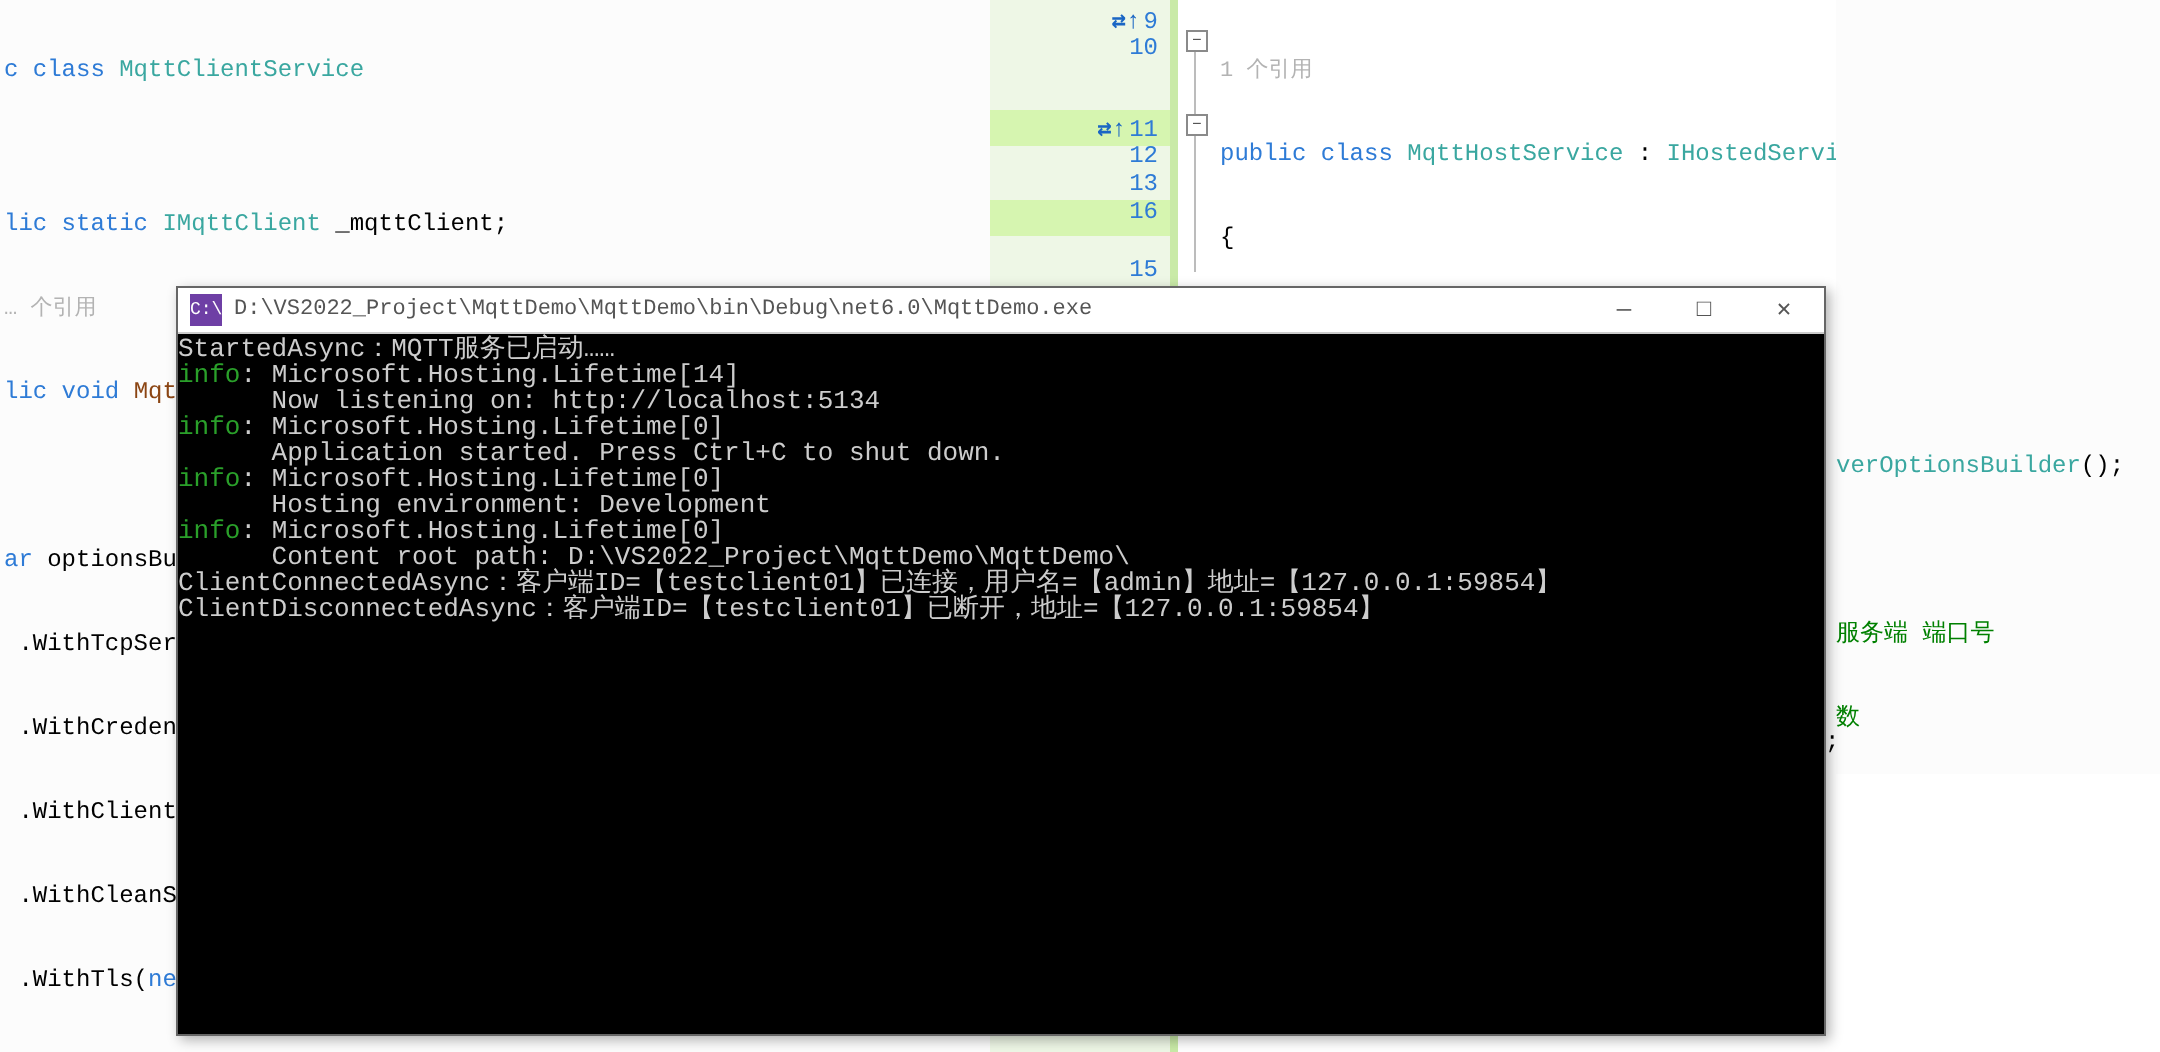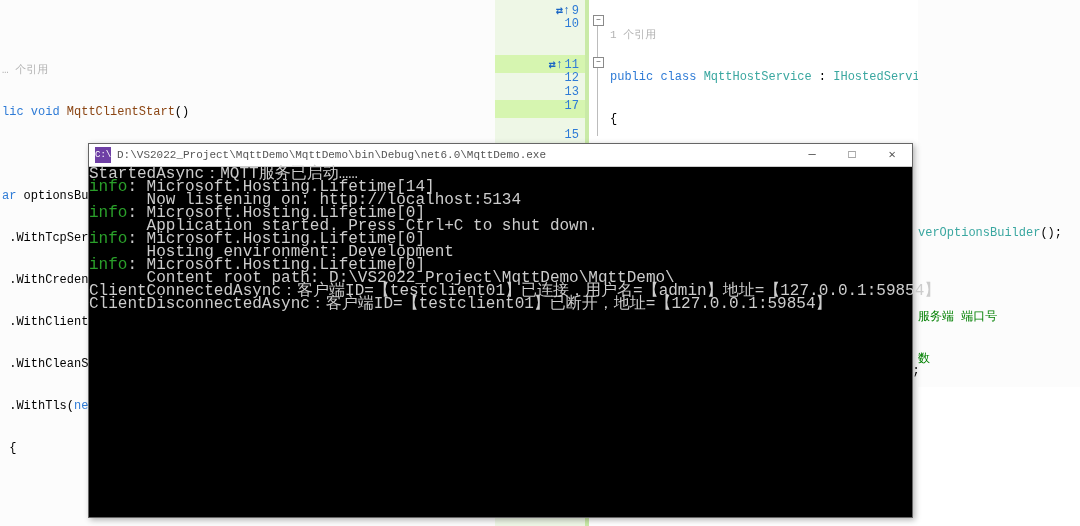--- a/index.html
+++ b/index.html
@@ -124,33 +124,35 @@
   .console .titlebar .spacer { flex: 1; }
   .console .titlebar .winbtn {
     width: 40px; height: 22px; line-height:22px; text-align:center;
     color:#555; font-size:12px;
   }
   .console .body {
     position:absolute;
     left:0; top:22px; right:0; bottom:0;
     color:#ccc;
     font-family: "NSimSun","SimSun","Courier New",monospace;
-    font-size:16px;
+    font-size:13px;
     line-height:13px;
     white-space:pre;
     padding:2px 0 0 0;
   }
   .console .info { color:#2aa02a; }
   .console .body .line { height:13px; }
 </style>
 </head>
 <body>
 
 <div class="left-pane">
+  <div class="row"><span class="kw">c class </span><span class="type">MqttClientService</span></div>
   <div class="row" style="height:7px"></div>
+  <div class="row"><span class="kw">lic static </span><span class="type">IMqttClient</span><span> _mqttClient;</span></div>
   <div class="row"><span class="ref">… 个引用</span></div>
   <div class="row"><span class="kw">lic void </span><span class="brown">MqttClientStart</span><span>()</span></div>
   <div class="row" style="height:14px"></div>
   <div class="row"><span class="kw">ar</span><span> optionsBuilder = </span><span class="kw">new </span><span class="type">MqttClientOptionsBuilder</span><span>()</span></div>
   <div class="row"><span> .WithTcpServer(</span><span class="str">"127.0.0.1"</span><span>, 10086) </span><span class="cmt">// 要访问的mqtt服务端的 ip 和 端口号</span></div>
   <div class="row"><span> .WithCredentials(</span><span class="str">"admin"</span><span>, </span><span class="str">"123456"</span><span>) </span><span class="cmt">// 要访问的mqtt服务端的用户名和密码</span></div>
   <div class="row"><span> .WithClientId(</span><span class="str">"testclient01"</span><span>) </span><span class="cmt">// 设置客户端id</span></div>
   <div class="row"><span> .WithCleanSessi</span></div>
   <div class="row"><span> .WithTls(</span><span class="kw">new </span><span class="type">M</span></div>
   <div class="row"><span> {</span></div>
@@ -179,21 +181,21 @@
 </div>
 
 <div class="split">
   <div class="highlight" style="top:55px;height:18px;"></div>
   <div class="highlight" style="top:100px;height:18px;"></div>
   <div class="cell" style="top:3px;"><span class="arrow">⇄↑</span><span>9</span></div>
   <div class="cell" style="top:17px;"><span>10</span></div>
   <div class="cell" style="top:57px;"><span class="arrow">⇄↑</span><span>11</span></div>
   <div class="cell" style="top:71px;"><span>12</span></div>
   <div class="cell" style="top:85px;"><span>13</span></div>
-  <div class="cell" style="top:99px;"><span>17</span></div>
+  <div class="cell" style="top:99px;"><span>16</span></div>
   <div class="cell" style="top:128px;"><span>15</span></div>
 </div>
 
 <div class="right-gutter"></div>
 <div class="right-outline">
   <div class="minus" style="top:15px;">–</div>
   <div class="vline" style="top:26px;height:110px;"></div>
   <div class="minus" style="top:57px;">–</div>
 </div>
 

